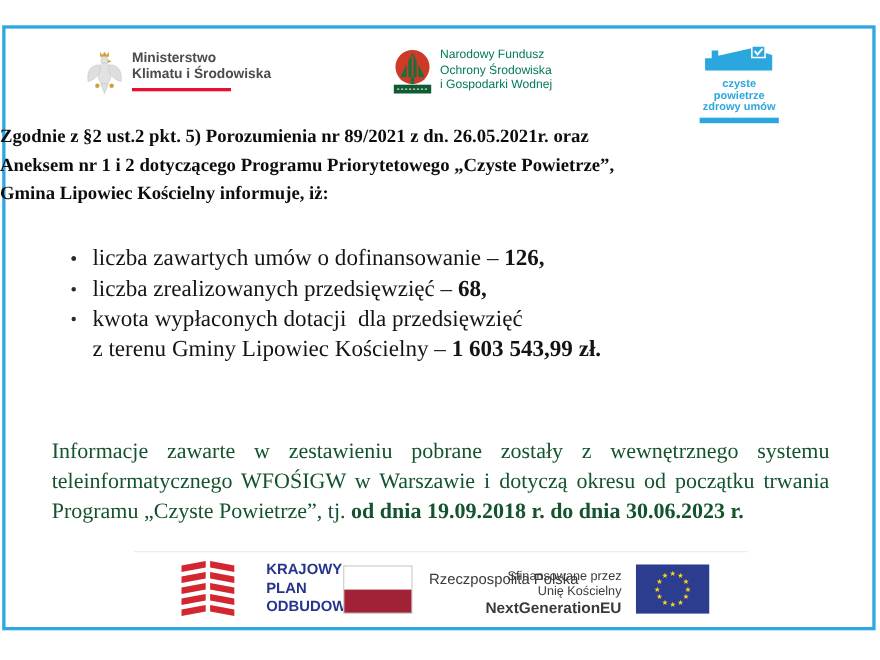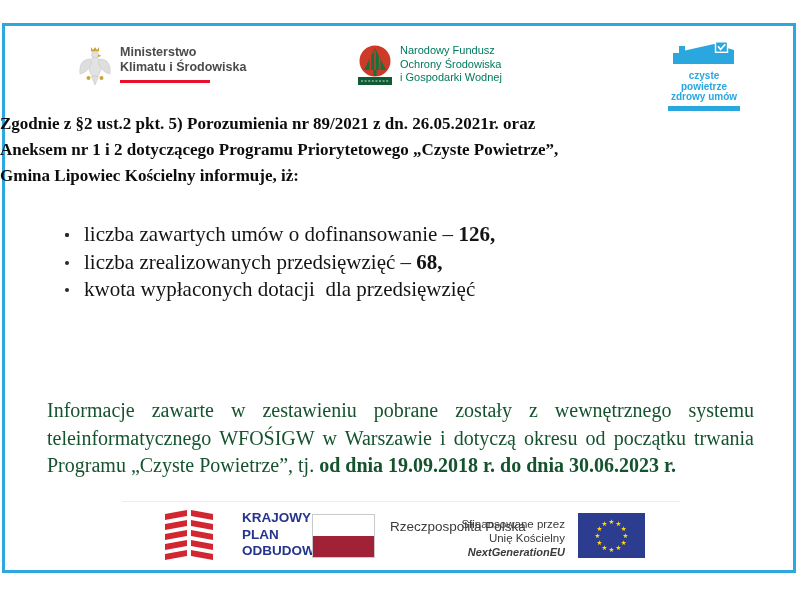--- a/index.html
+++ b/index.html
@@ -14,21 +14,21 @@
   }
   
   .logo-row-item { position:absolute; display:flex; align-items:flex-start; }
   .ministry { left:78px; top:45px; }
   .ministry-text { margin-left:8px; font-family:"Liberation Sans", sans-serif;
     font-size:12.5px; line-height:15px; color:#4b4b4b; font-weight:bold; }
   .ministry-bar { width:90px; height:3px; background:#e8112d; margin-top:5px; }
   .nfosigw { left:357px; top:44px; }
   .nfosigw-text { margin-left:7px; font-family:"Liberation Sans", sans-serif;
     font-size:11px; line-height:13.5px; color:#00795c; }
-  .cp { left:668px; top:41px; width:72px; display:block; text-align:center; }
+  .cp { left:636px; top:41px; width:72px; display:block; text-align:center; }
   .cp-text { font-family:"Liberation Sans", sans-serif; font-weight:bold;
     font-size:10px; line-height:10.5px; color:#29a7de; margin-top:2px; }
   .cp-bar { width:100%; height:5px; background:#29a7de; margin-top:3px; }
   
   .heading { position:absolute; left:0; top:111px; width:100%; 
     font-weight:bold; font-size:17px; line-height:26px; color:#0d0d0d; }
   .heading div { white-space:nowrap; }
   
   .bullets { position:absolute; left:63px; top:221px; width:640px; }
   .bullet-row { display:flex; font-size:21px; line-height:27.5px; color:#141414; }
@@ -52,21 +52,21 @@
   .pl-flag { position:absolute; left:312px; top:514px; width:63px; height:44px;
     border:1px solid #c9c9c9; background:#fff; }
   .pl-flag .red { position:absolute; left:0; bottom:0; width:100%; height:50%;
     background:#a12236; }
   .pl-label { position:absolute; left:390px; top:519px;
     font-family:"Liberation Sans", sans-serif; font-size:13.5px;
     line-height:16.5px; color:#3a3a3a; }
   .eu-text { position:absolute; left:440px; top:517px; width:125px;
     text-align:right; font-family:"Liberation Sans", sans-serif;
     font-size:11.5px; line-height:14px; color:#3a3a3a; }
-  .eu-text .bold { font-weight:bold; font-size:11px;font-style:italic; }
+  .eu-text .bold { font-weight:bold; font-size:14px; }
   .eu-flag { position:absolute; left:578px; top:513px; }
 </style>
 </head>
 <body>
 
 <div class="page">
   <div class="frame"></div>
 
   <div class="logo-row-item ministry">
     <span>
@@ -138,20 +138,24 @@
       <span class="bullet-marker"></span>
       <span><span class="bullet-text">liczba zawartych umów o dofinansowanie – </span><b>126,</b></span>
     </div>
     <div class="bullet-row">
       <span class="bullet-marker"></span>
       <span><span class="bullet-text">liczba zrealizowanych przedsięwzięć – </span><b>68,</b></span>
     </div>
     <div class="bullet-row">
       <span class="bullet-marker"></span>
       <span><span class="bullet-text">kwota wypłaconych dotacji  dla przedsięwzięć</span><b></b></span>
+    </div>
+    <div class="bullet-row">
+      <span class="bullet-marker hidden"></span>
+      <span><span class="bullet-text">z terenu Gminy Lipowiec Kościelny – </span><b>1 603 543,99 zł.</b></span>
     </div>
   </div>
 
   <div class="paragraph">
     <span>Informacje zawarte w zestawieniu pobrane zostały z wewnętrznego systemu teleinformatycznego WFOŚIGW w Warszawie i dotyczą okresu od początku trwania Programu „Czyste Powietrze”, tj. </span><b>od dnia 19.09.2018 r. do dnia 30.06.2023 r.</b>
   </div>
 
   <div class="footer-divider"></div>
 
   <div class="logo-row-item kpo">

